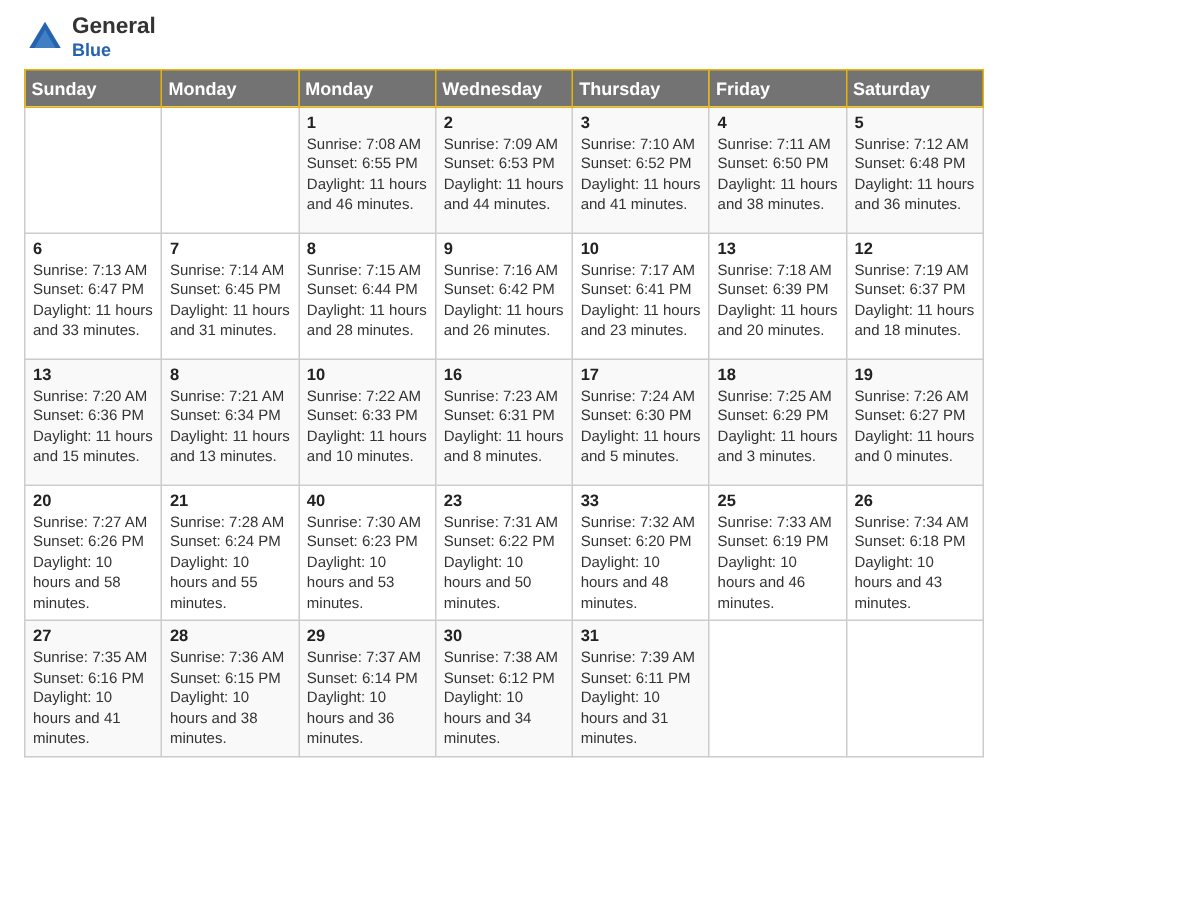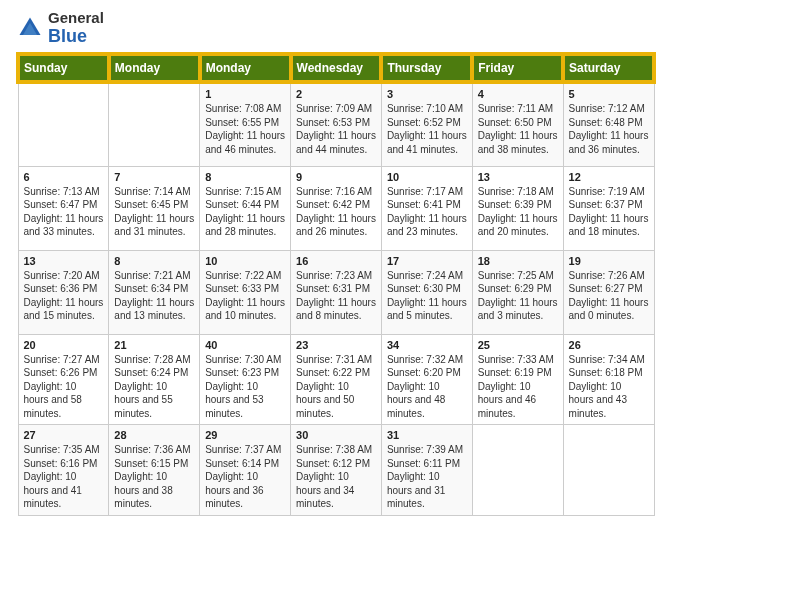--- a/index.html
+++ b/index.html
@@ -31,21 +31,21 @@
       display: flex;
       flex-direction: column;
       line-height: 1.1;
     }
     .logo-general {
       font-size: 15px;
       font-weight: bold;
       color: #333;
     }
     .logo-blue {
-      font-size: 18px;
+      font-size: 12px;
       font-weight: bold;
       color: #2563b0;
     }
     .logo-icon {
       width: 28px;
       height: 28px;
     }
     .title-block {
       text-align: right;
     }
@@ -58,26 +58,26 @@
     .calendar-subtitle {
       font-size: 14px;
       color: #444;
     }
     table {
       width: 100%;
       border-collapse: collapse;
       table-layout: fixed;
     }
     thead tr th {
-      background: #4d7c0f;
+      background: #737373;
       color: #fff;
       font-size: 12px;
       font-weight: bold;
       padding: 5px 4px;
-      border: 4px solid #eab308;
+      border: 1px solid #eab308;
       text-align: left;
     }
     tbody tr td {
       border: 1px solid #ccc;
       vertical-align: top;
       padding: 4px 5px;
       font-size: 10.5px;
       color: #222;
       min-height: 80px;
       height: 84px;
@@ -226,21 +226,21 @@
           </td>
           <td>
             <span class="day-num">40</span>
             <div class="day-info">Sunrise: 7:30 AM<br>Sunset: 6:23 PM<br>Daylight: 10 hours and 53 minutes.</div>
           </td>
           <td>
             <span class="day-num">23</span>
             <div class="day-info">Sunrise: 7:31 AM<br>Sunset: 6:22 PM<br>Daylight: 10 hours and 50 minutes.</div>
           </td>
           <td>
-            <span class="day-num">34</span>
+            <span class="day-num">33</span>
             <div class="day-info">Sunrise: 7:32 AM<br>Sunset: 6:20 PM<br>Daylight: 10 hours and 48 minutes.</div>
           </td>
           <td>
             <span class="day-num">25</span>
             <div class="day-info">Sunrise: 7:33 AM<br>Sunset: 6:19 PM<br>Daylight: 10 hours and 46 minutes.</div>
           </td>
           <td>
             <span class="day-num">26</span>
             <div class="day-info">Sunrise: 7:34 AM<br>Sunset: 6:18 PM<br>Daylight: 10 hours and 43 minutes.</div>
           </td>

